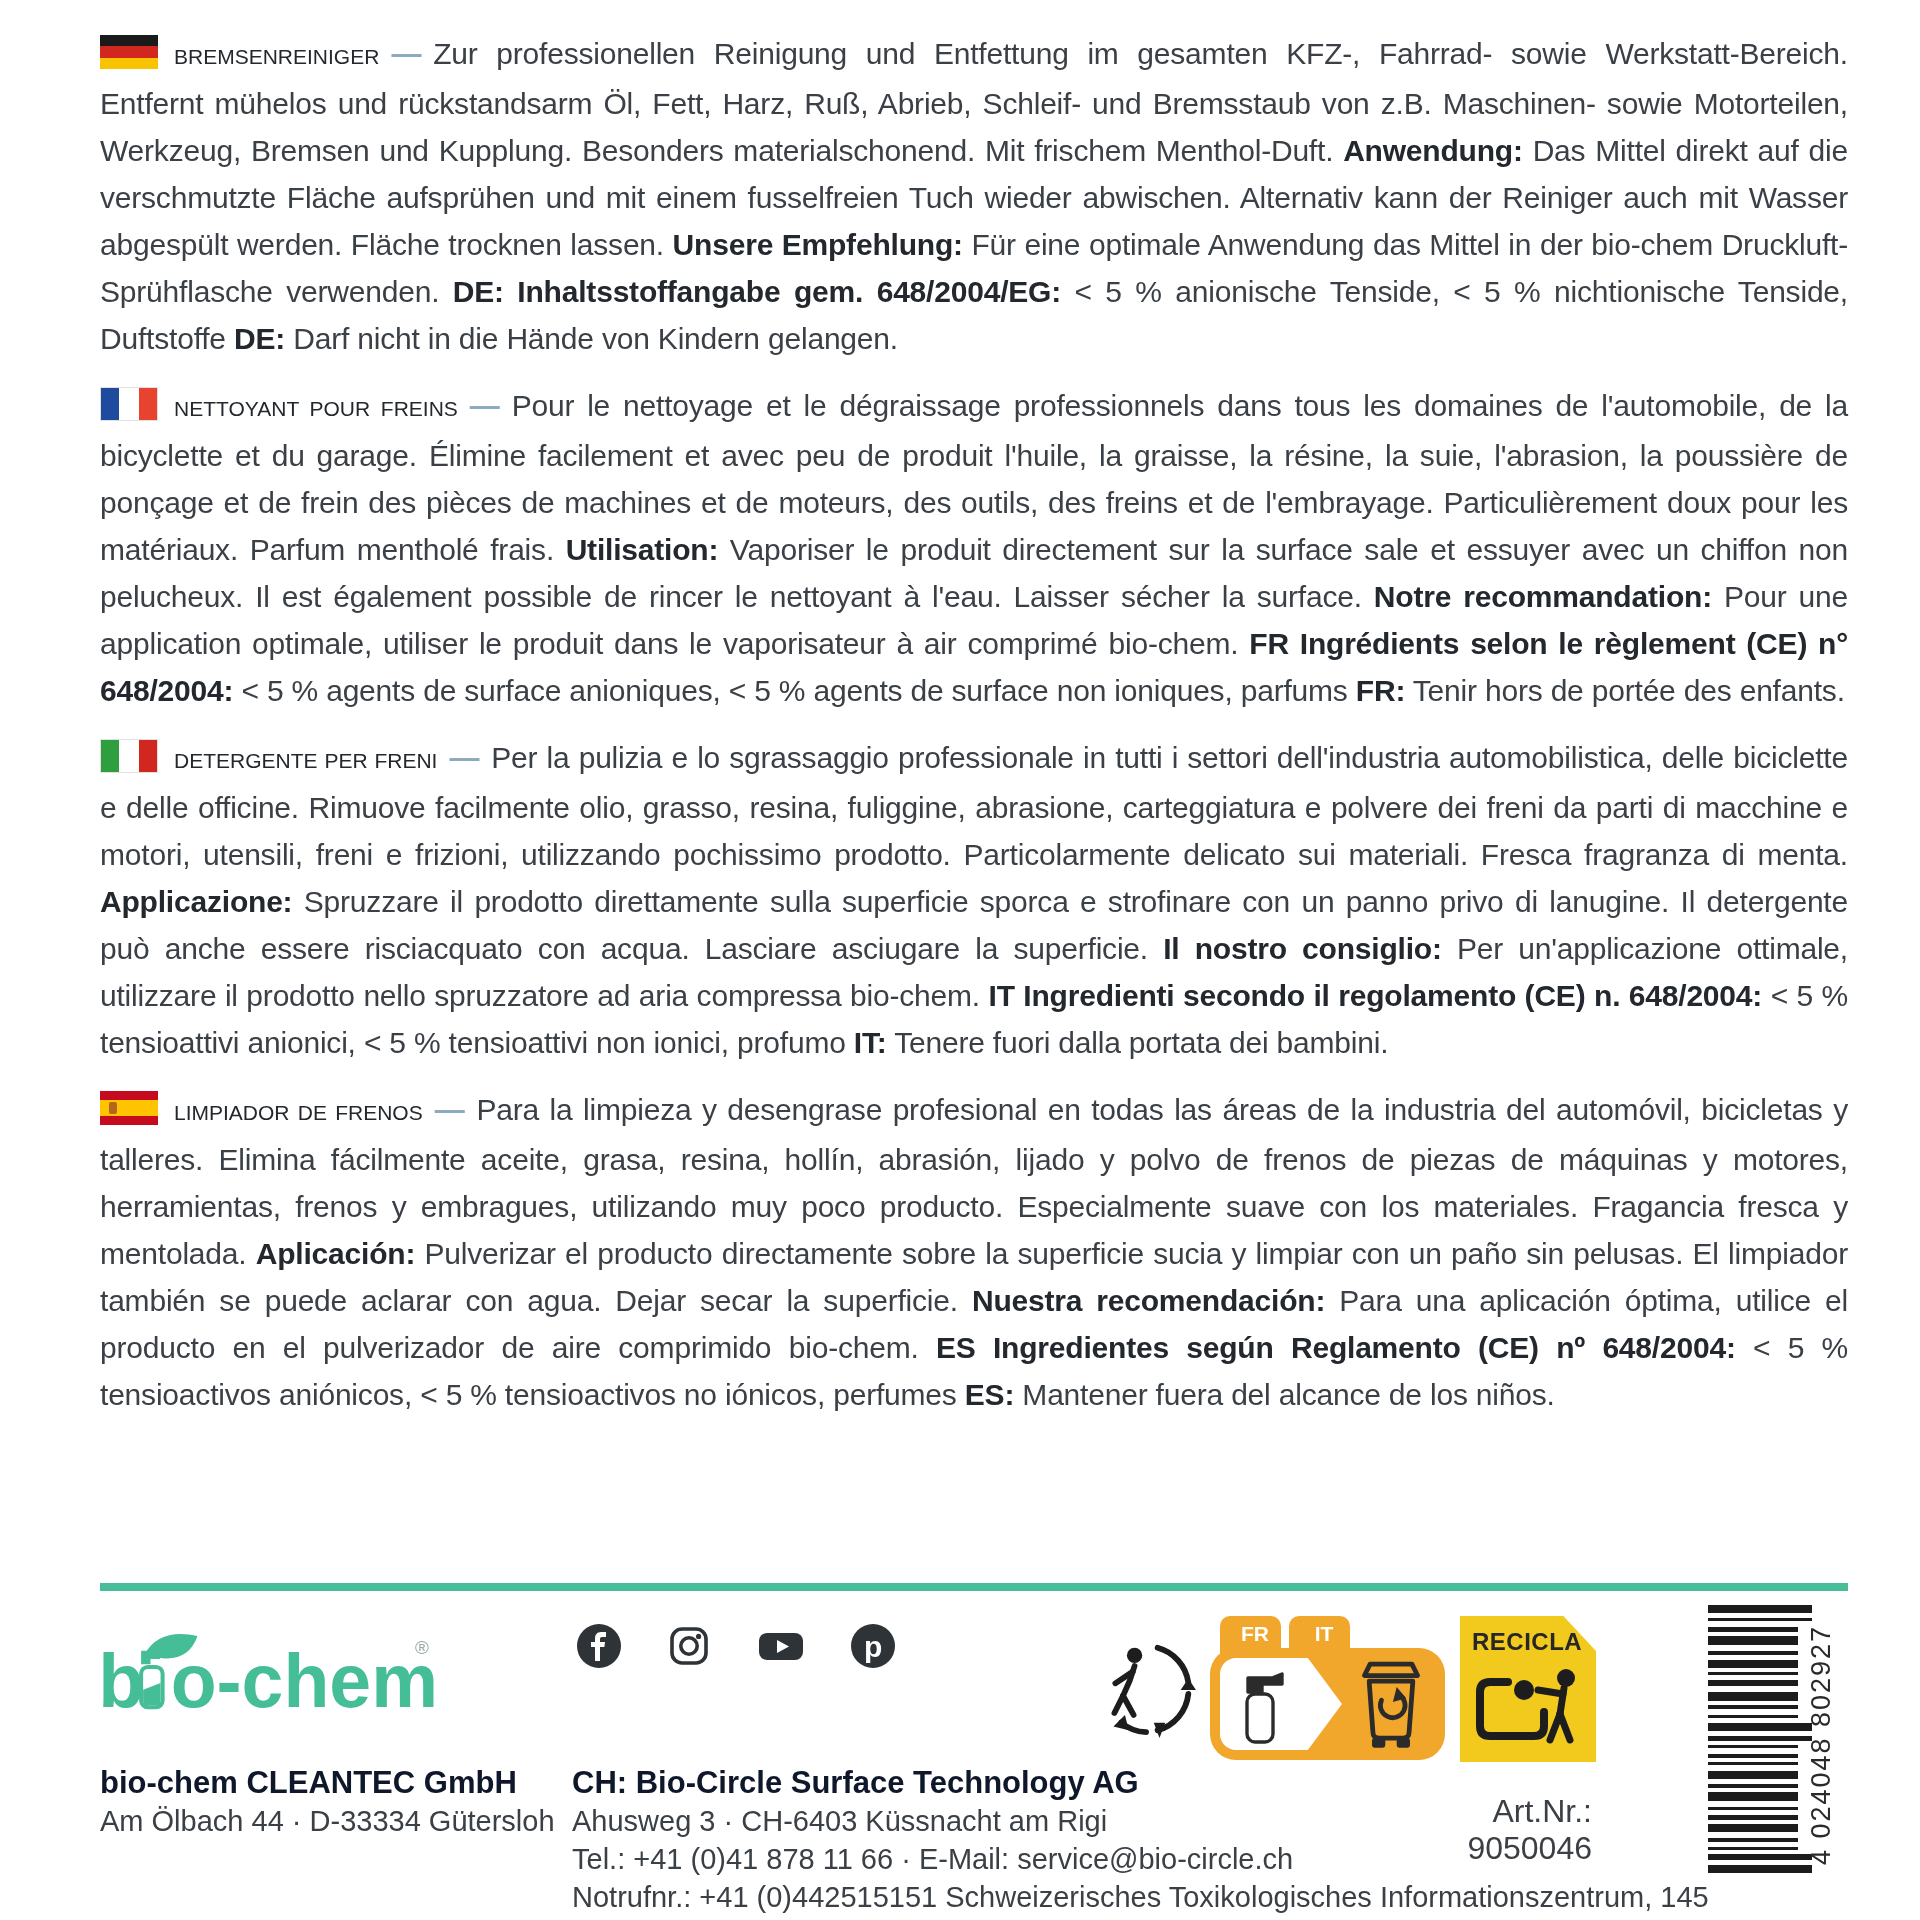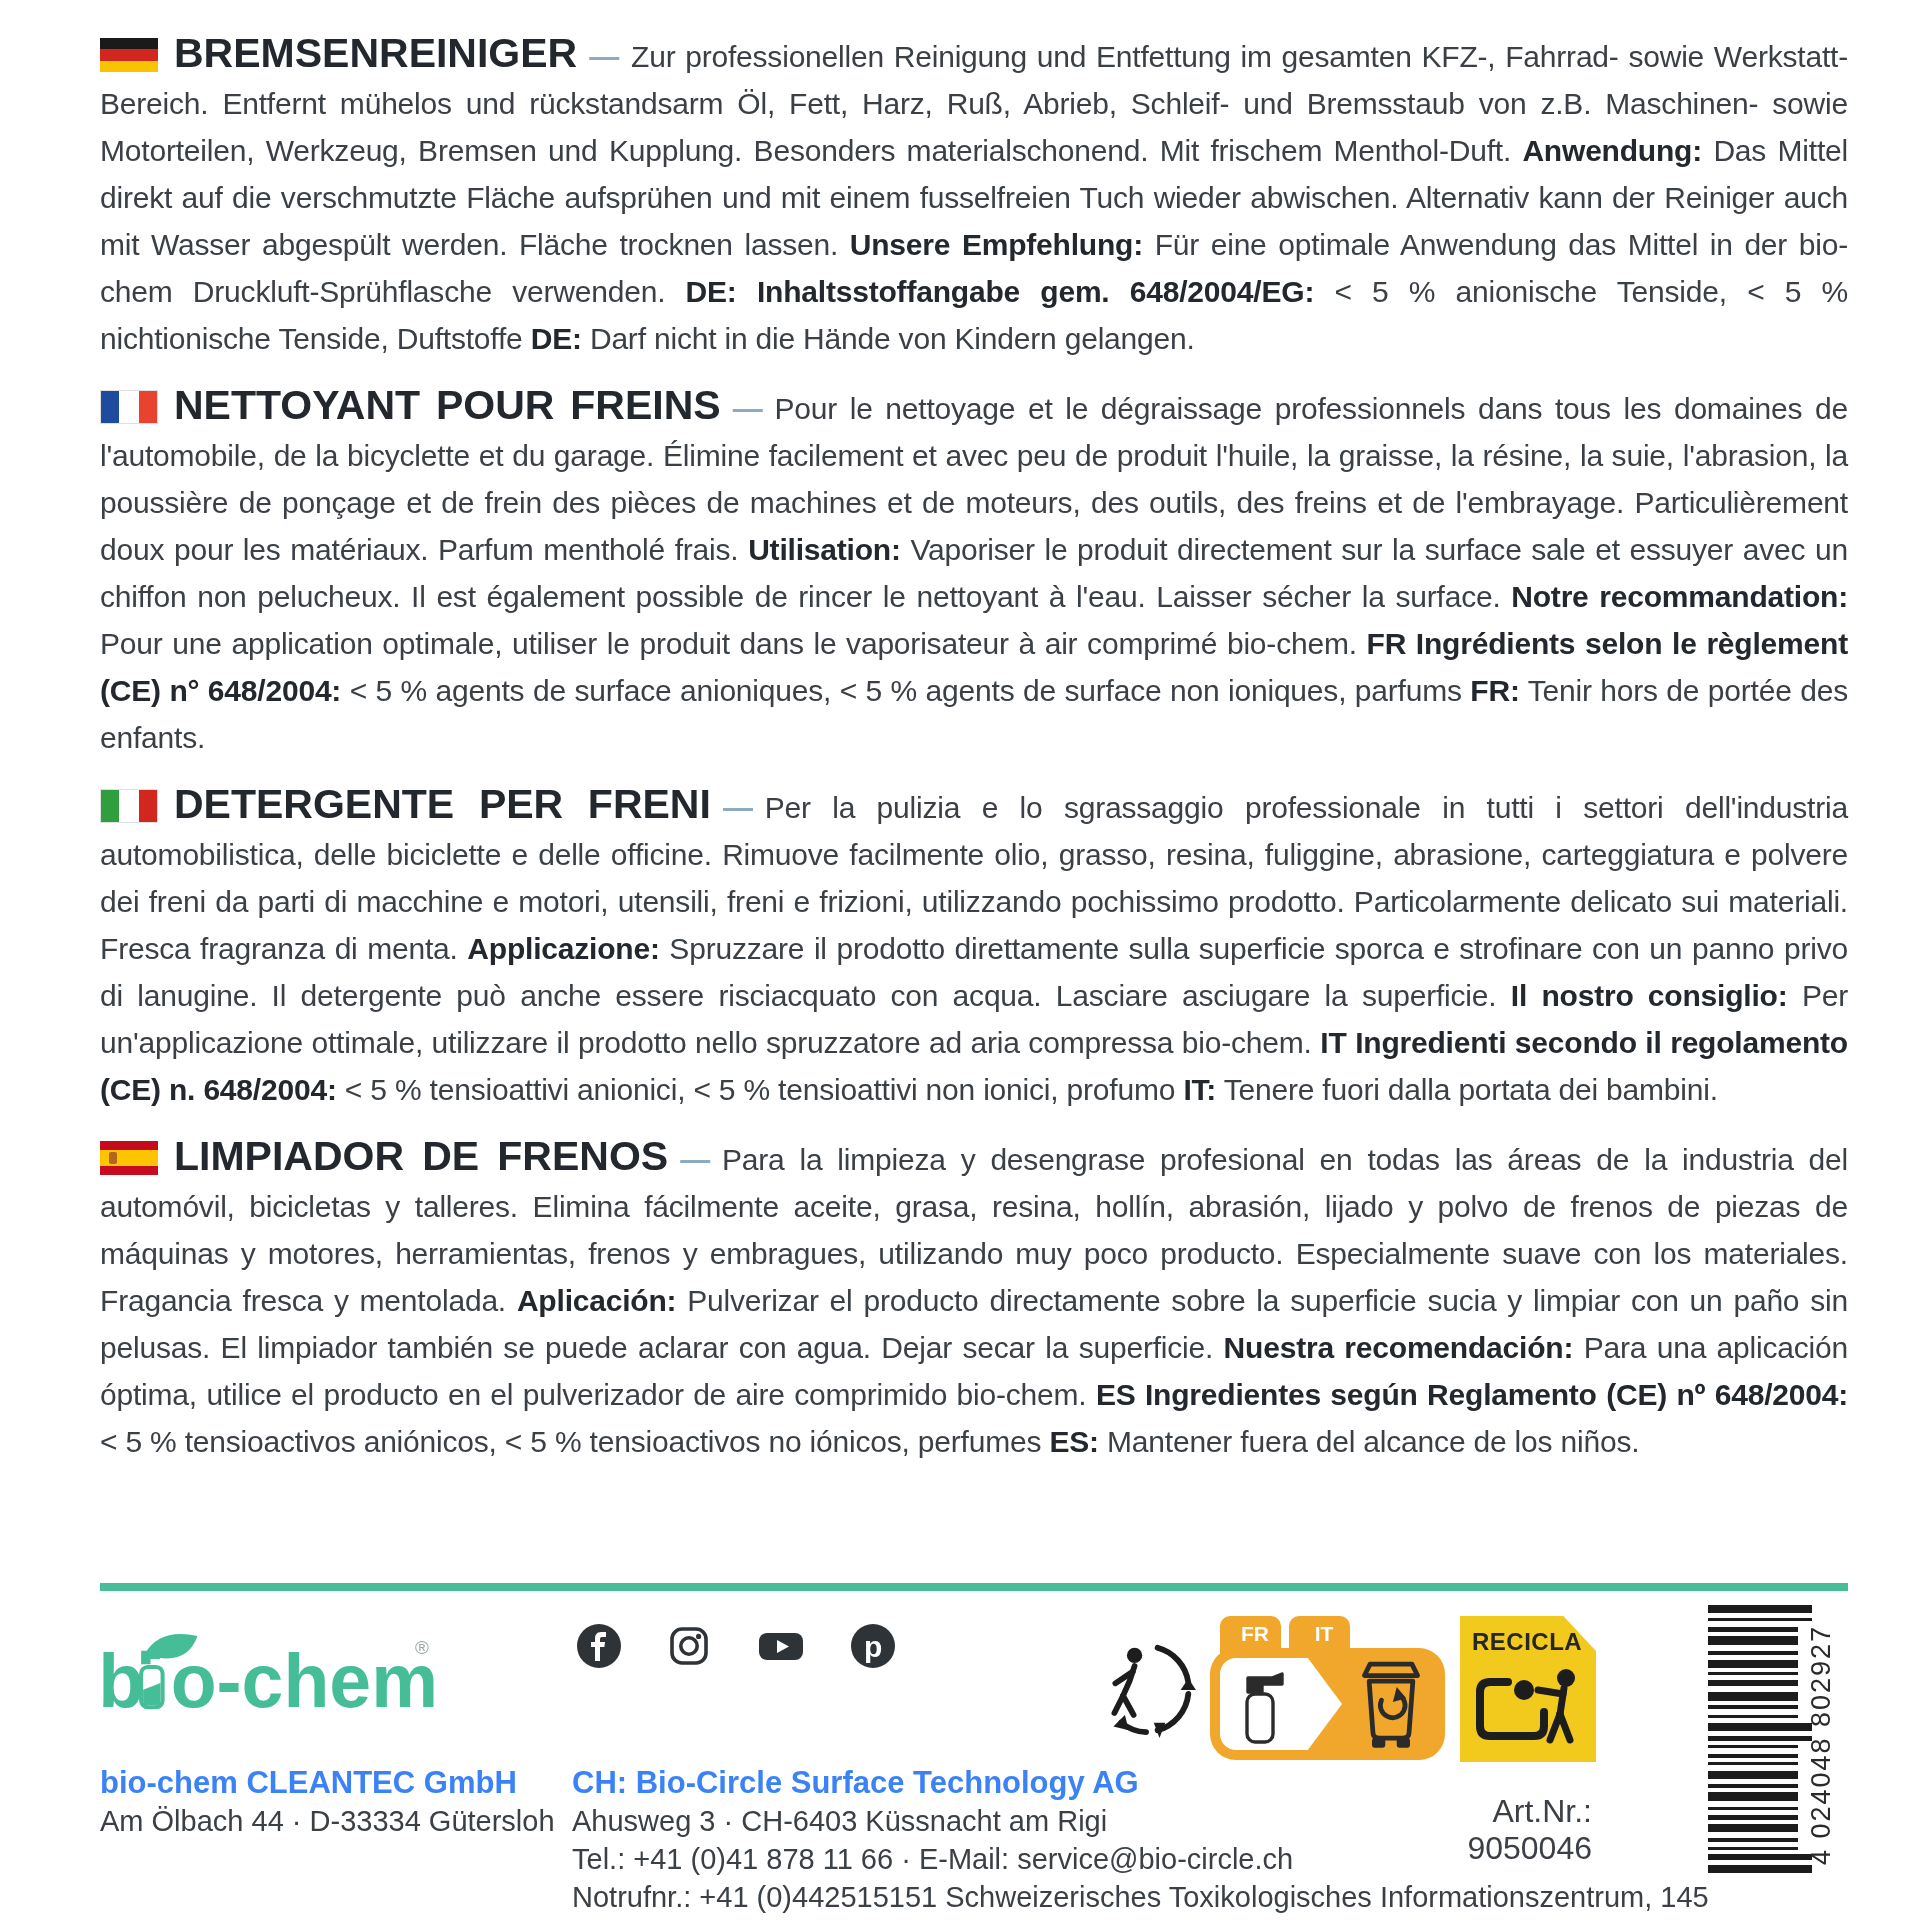--- a/index.html
+++ b/index.html
@@ -3,33 +3,33 @@
 <meta charset="utf-8">
 <style>
   html,body{margin:0;padding:0;background:#fff;}
   .page{position:relative;width:1920px;height:1920px;background:#ffffff;overflow:hidden;
         font-family:"Liberation Sans",sans-serif;color:#3a4046;}
   
   .text-block{position:absolute;left:100px;top:30px;width:1748px;}
   .sec{margin:0 0 20px 0;font-size:30px;line-height:47px;text-align:justify;
        letter-spacing:-0.2px;color:#3a4046;}
   .sec b{color:#23282e;}
-  .hd{font-size:41px;font-weight:bold;color:#22272e;letter-spacing:0;}
+  .hd{font-size:21px;font-weight:normal;color:#22272e;letter-spacing:0;}
   .dash{font-weight:bold;color:#8ba9bf;margin:0 12px;}
   .flag{display:inline-block;width:58px;height:34px;margin-right:16px;vertical-align:-5px;position:relative;}
   .flag-de{background:linear-gradient(to bottom,#1a1a1a 33.3%,#d2271e 33.3% 66.6%,#f8c300 66.6%);}
   .flag-fr{background:linear-gradient(to right,#1f4b9e 33.3%,#ffffff 33.3% 66.6%,#e8432e 66.6%);box-shadow:inset 0 0 0 1px #e0e0e0;}
   .flag-it{background:linear-gradient(to right,#2f9e3f 33.3%,#ffffff 33.3% 66.6%,#d2271e 66.6%);box-shadow:inset 0 0 0 1px #e0e0e0;}
   .flag-es{background:linear-gradient(to bottom,#c60b1e 26%,#ffc400 26% 74%,#c60b1e 74%);}
   .flag-es::after{content:"";position:absolute;left:9px;top:11px;width:8px;height:12px;background:#b5651d;border-radius:2px;}
   
   .rule{position:absolute;left:100px;top:1583px;width:1748px;height:8px;background:#47bd99;}
   .logo{position:absolute;left:98px;top:1628px;}
   .addr{position:absolute;font-size:29px;line-height:38px;color:#3a4046;white-space:nowrap;}
-  .addr .nm{font-weight:bold;font-size:31px;color:#3b82f6;}
+  .addr .nm{font-weight:bold;font-size:31px;color:#0f172a;}
   .addr-de{left:100px;top:1764px;}
   .addr-ch{left:572px;top:1764px;}
   .social{position:absolute;left:575px;top:1622px;display:flex;gap:42px;}
   .web{position:absolute;left:572px;top:1682px;font-size:44px;color:#45bd96;letter-spacing:0.5px;}
   
   .sort{position:absolute;left:1210px;top:1616px;width:235px;height:144px;}
   .sort-tabs{position:absolute;left:10px;top:0;display:flex;gap:8px;}
   .sort-tabs span{display:inline-block;width:52px;height:40px;background:#f1a72b;border-radius:10px 10px 0 0;
                   color:#fff;font-weight:bold;font-size:21px;text-align:center;line-height:36px;padding-left:9px;}
   .sort-body{position:absolute;left:0;top:32px;width:235px;height:112px;background:#f1a72b;border-radius:26px;}

